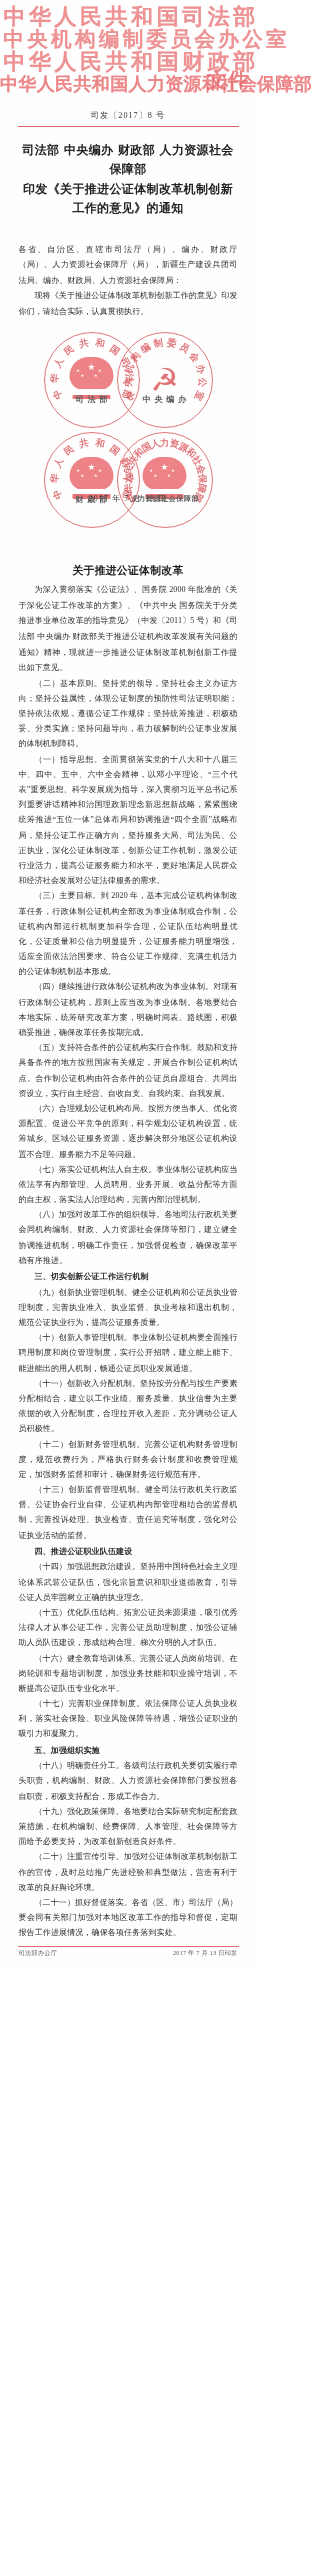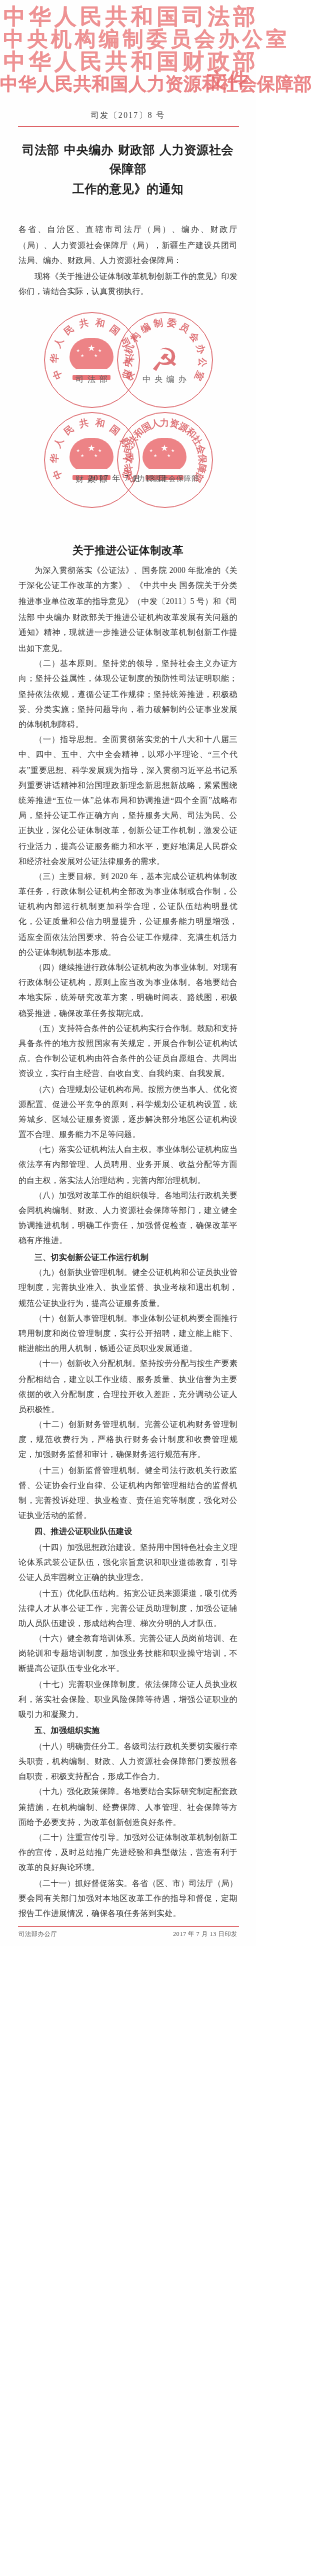--- a/index.html
+++ b/index.html
@@ -152,20 +152,21 @@
   .seal-label{
     position:absolute;
     width:94px;
     text-align:center;
     top:61px;left:0;
     font-size:8.2px;
     letter-spacing:.45em;
     color:#3a3a3a;
     font-family:"Liberation Serif","DejaVu Serif",serif;
     text-indent:.45em;
+    font-weight:bold;
   }
   .seal-date{
     position:absolute;
     width:100%;
     text-align:center;
     top:164px;
     font-size:8px;
     letter-spacing:.14em;
     color:#3a3a3a;
   }
@@ -193,20 +194,21 @@
     <div class="mh-line mh-3">中华人民共和国财政部</div>
     <div class="mh-line mh-4">中华人民共和国人力资源和社会保障部</div>
     <div class="mh-wen">文件</div>
     <div class="docnum">司发〔2017〕8 号</div>
     <div class="red-rule"></div>
   </div>
 
   <div class="body">
     <div class="doc-title">
       <div>司法部 中央编办 财政部 人力资源社会保障部</div>
+      <div>印发《关于推进公证体制改革机制创新</div>
       <div>工作的意见》的通知</div>
     </div>
 
     <div class="addressee">各省、自治区、直辖市司法厅（局）、编办、财政厅（局）、人力资源社会保障厅（局），新疆生产建设兵团司法局、编办、财政局、人力资源社会保障局：</div>
 
     <p class="para">现将《关于推进公证体制改革机制创新工作的意见》印发你们，请结合实际，认真贯彻执行。</p>
 
     <div class="seal-area">
 
       <div class="seal" style="left:25px;top:3.1px;">

